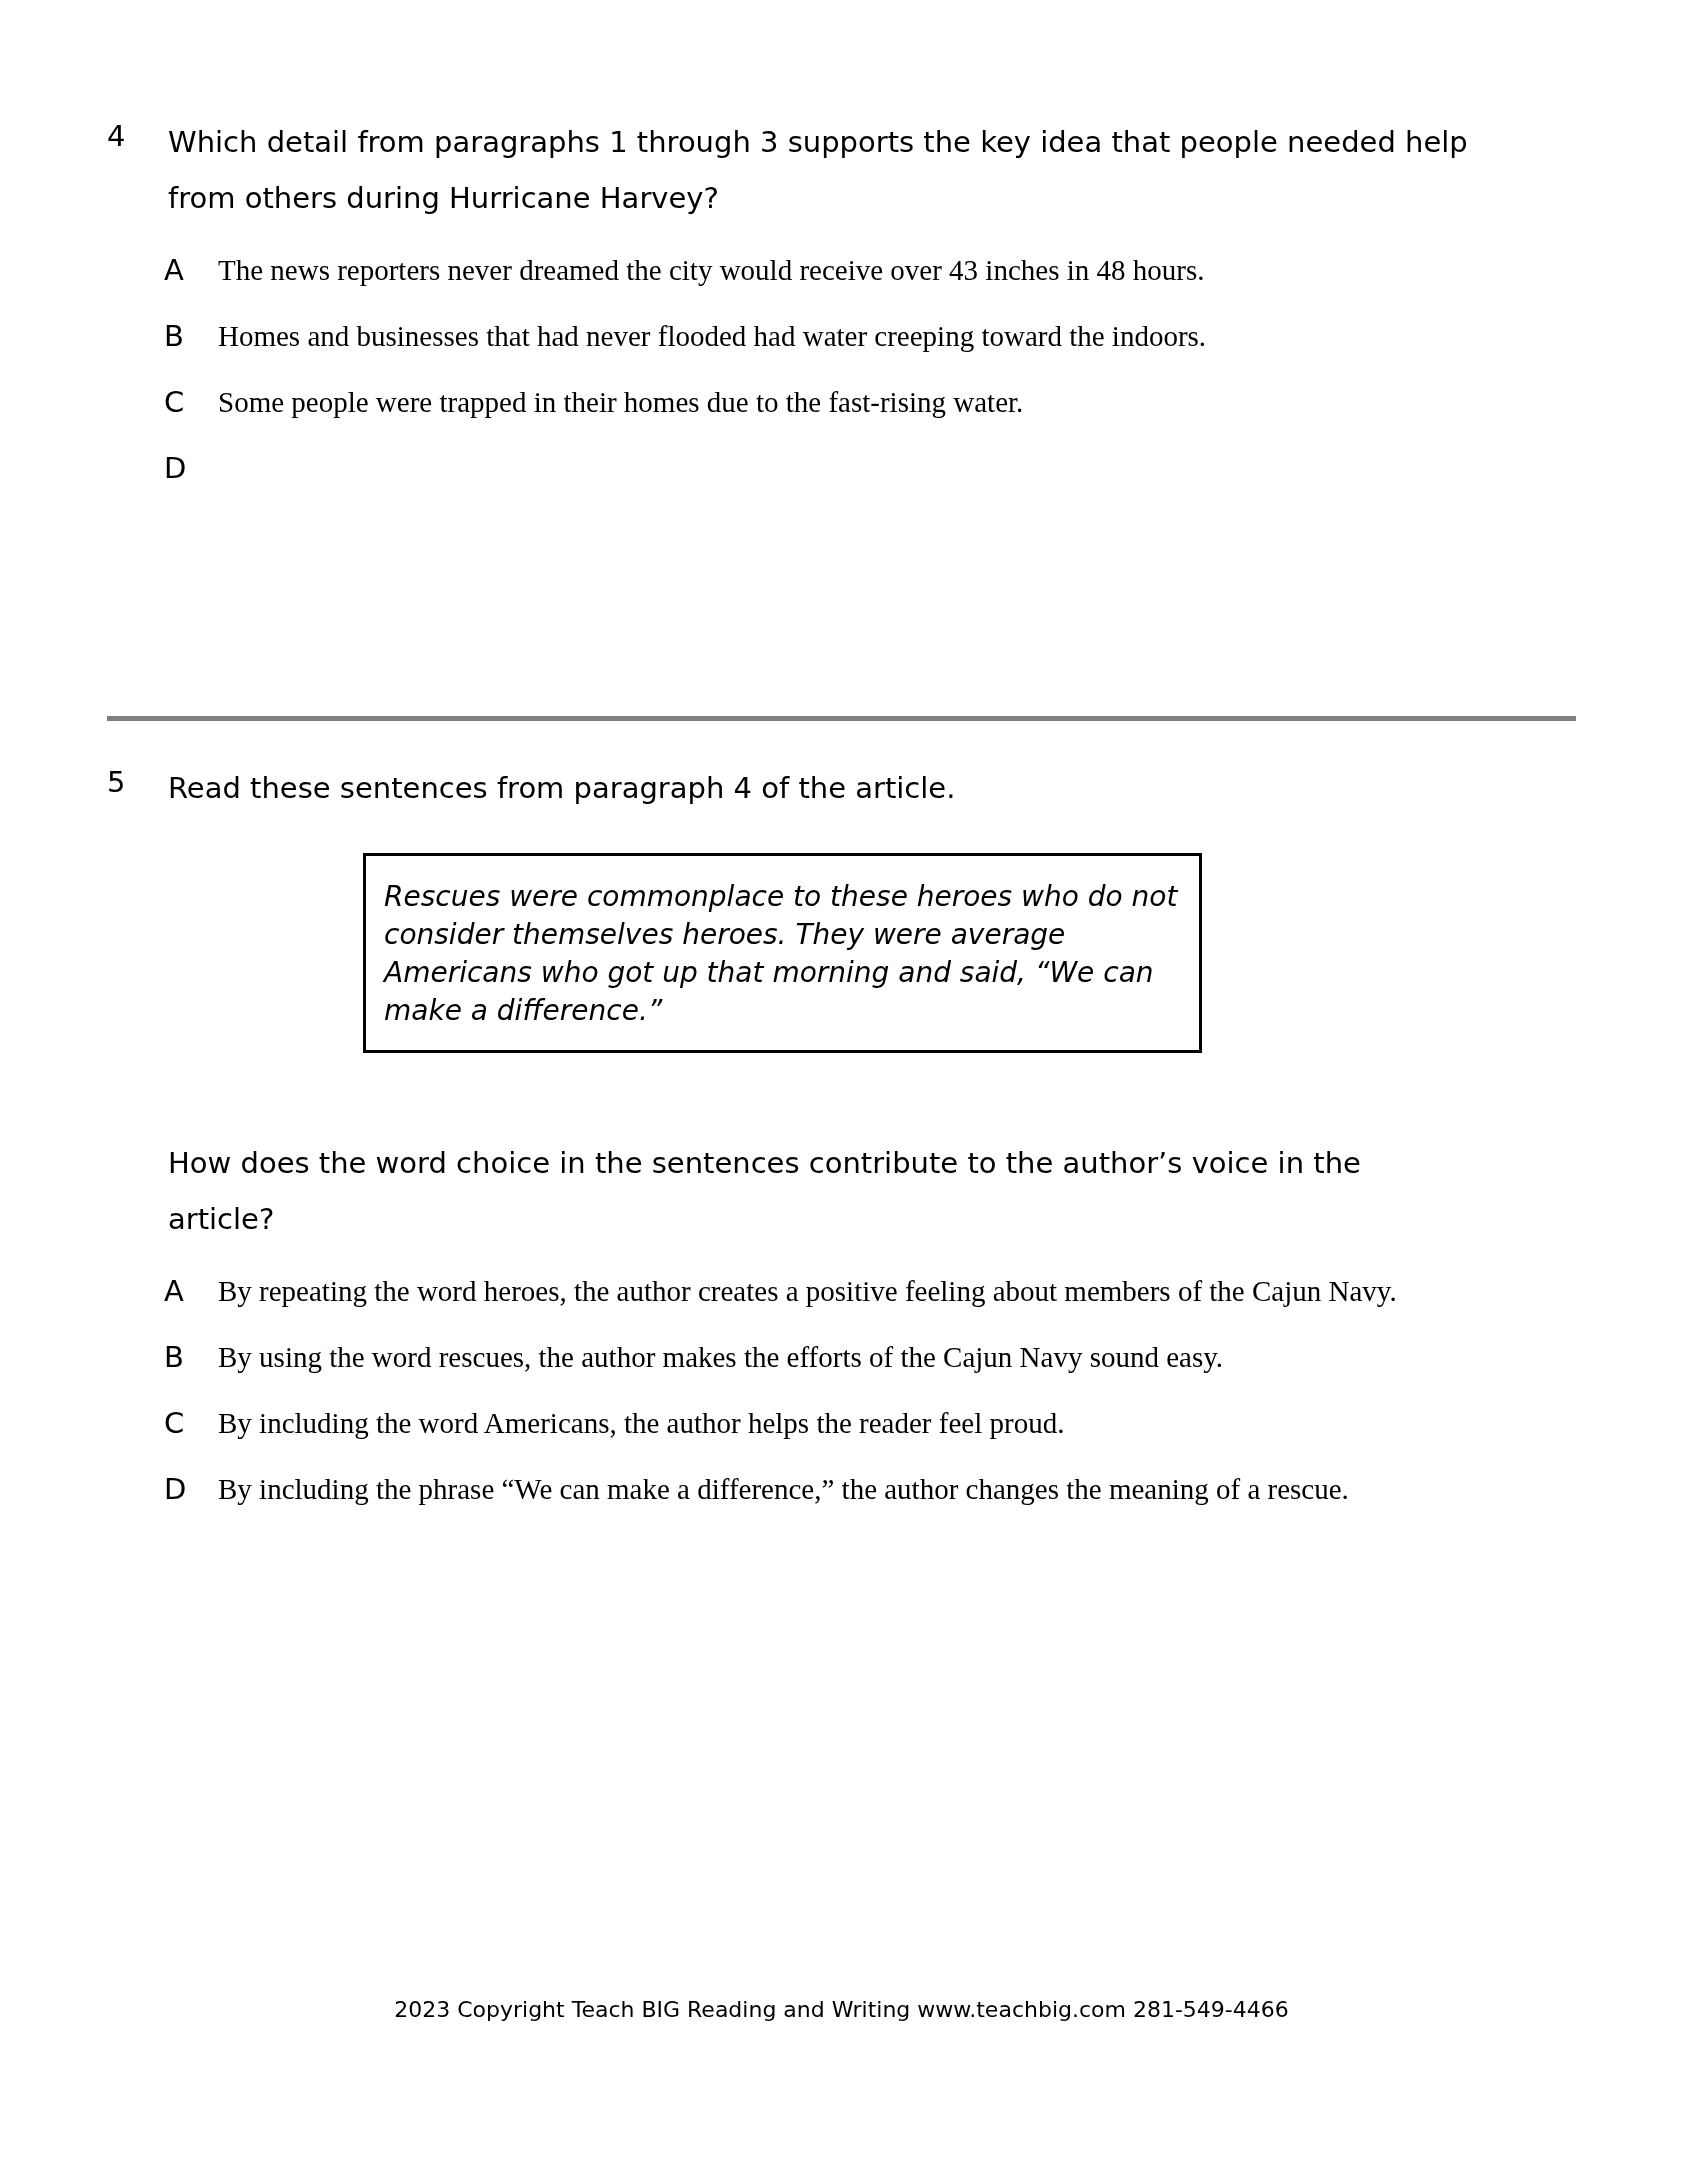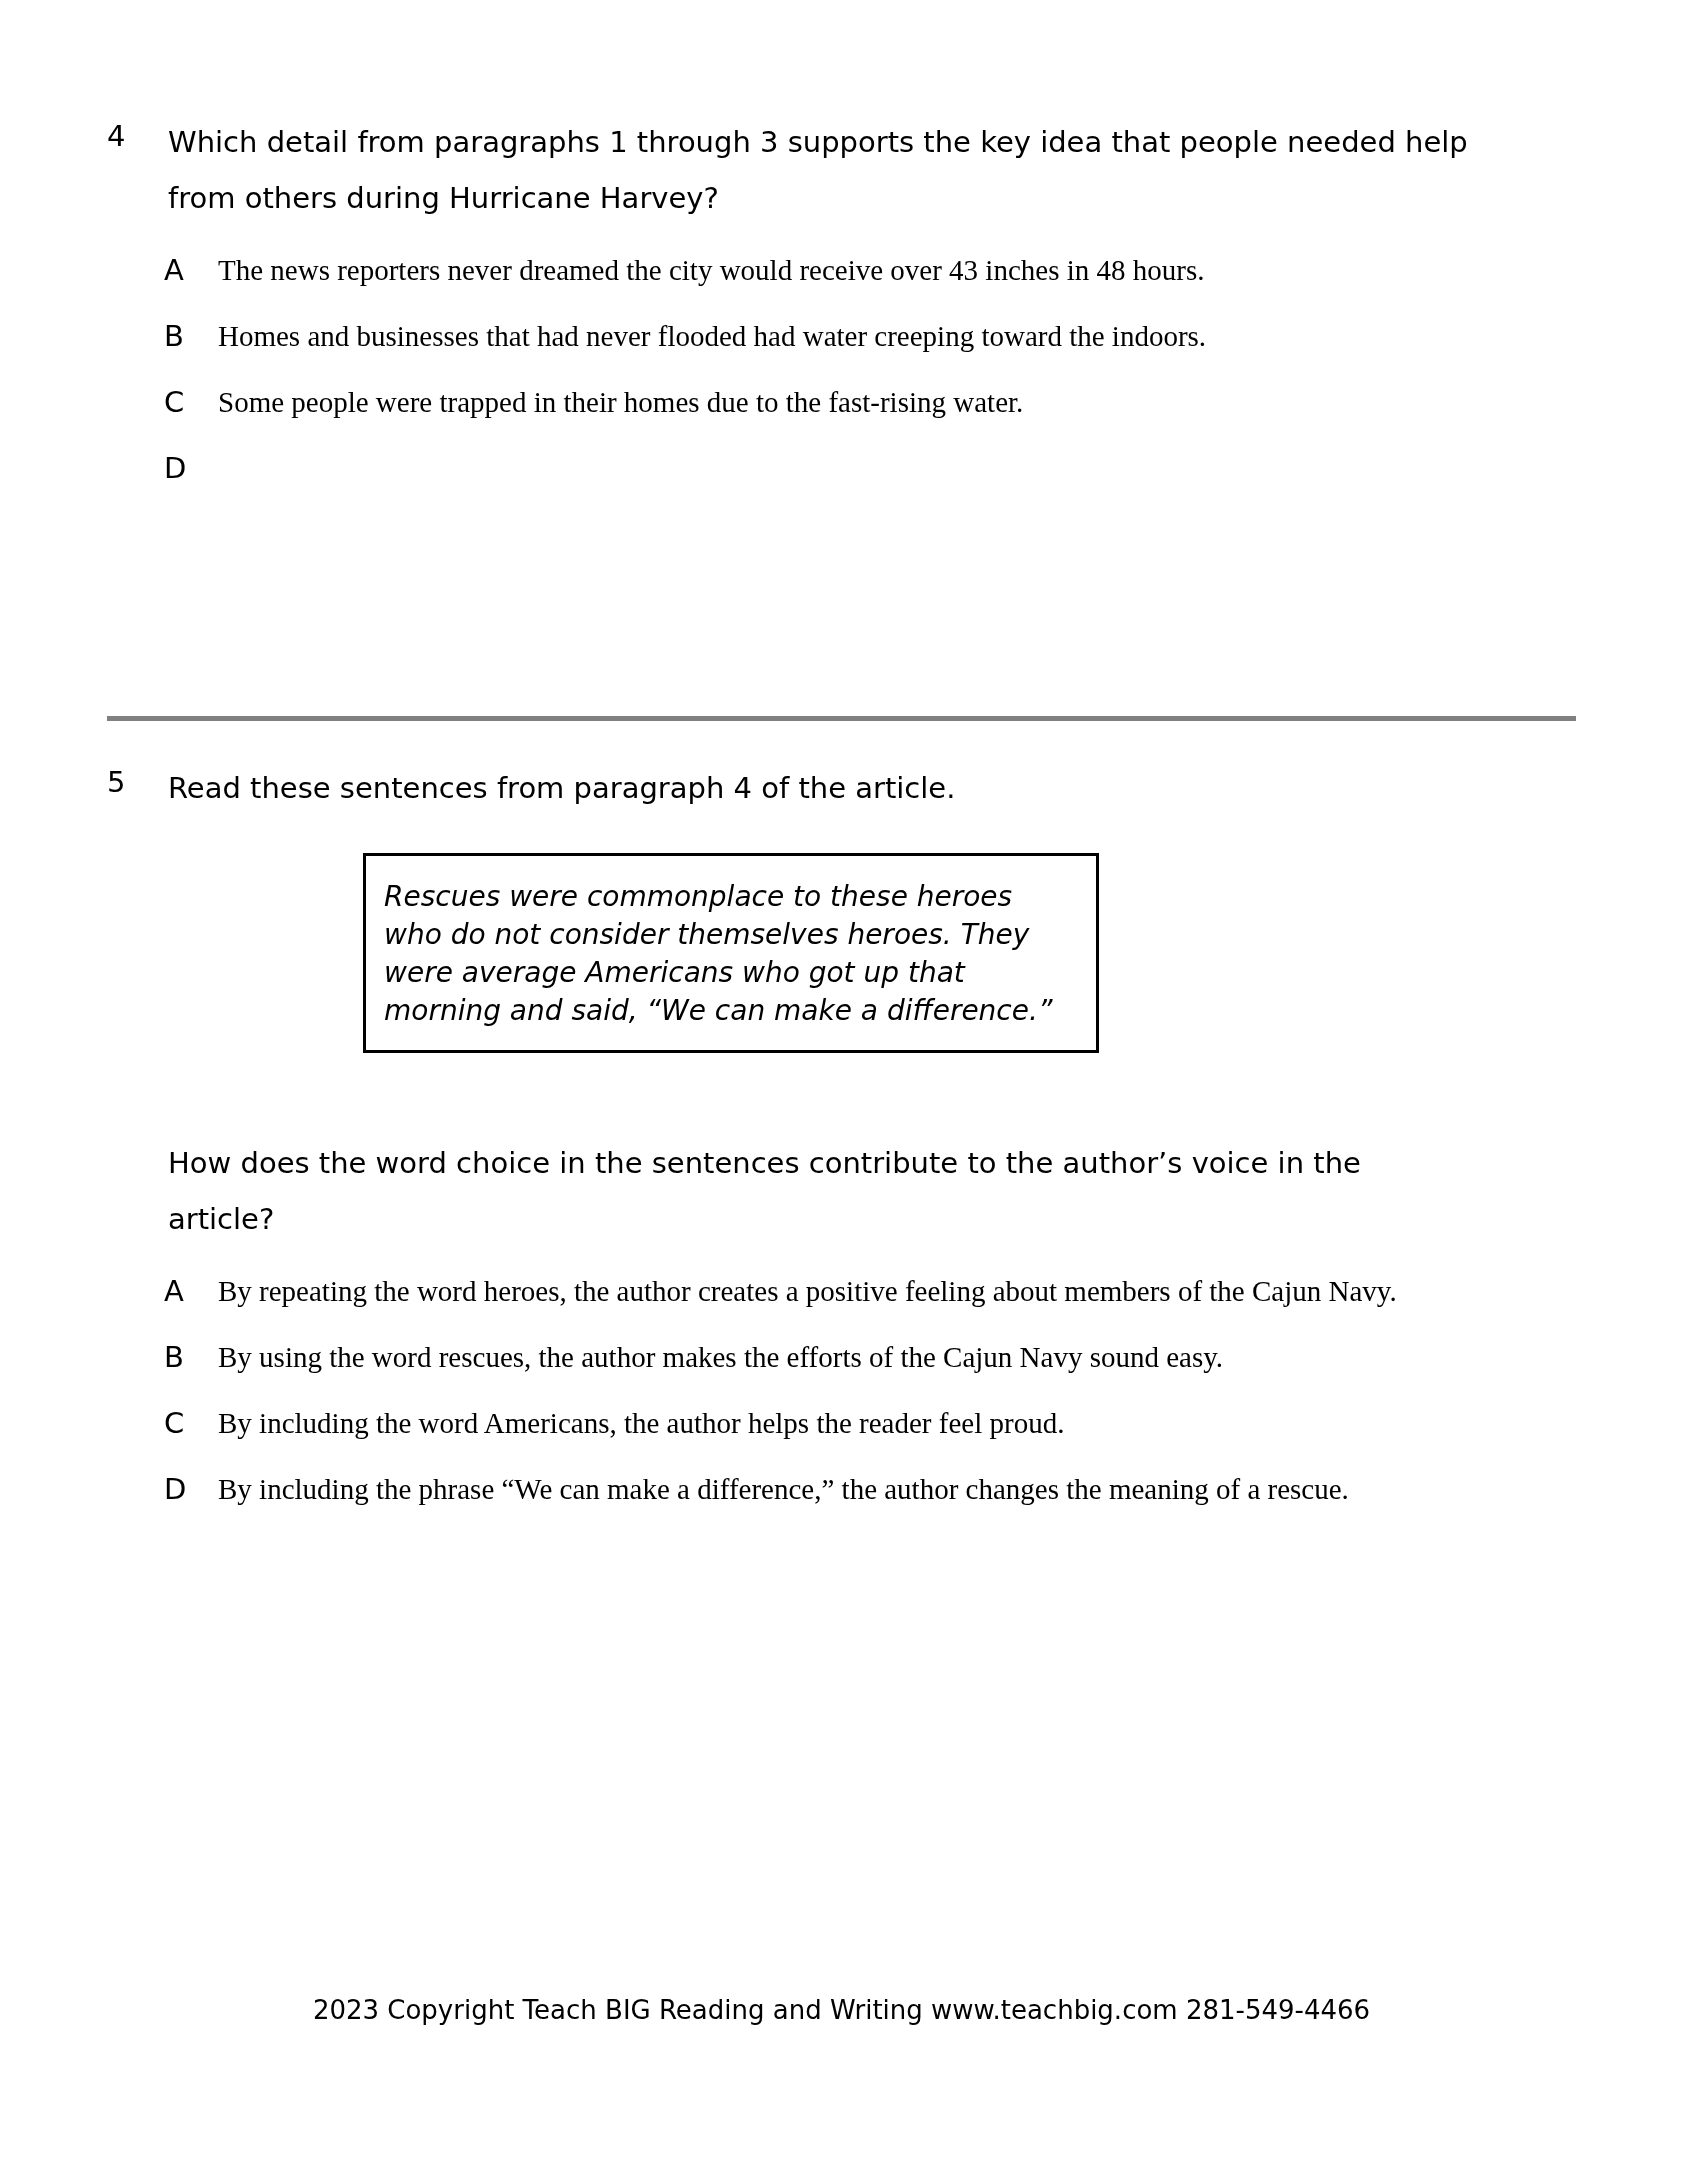--- a/index.html
+++ b/index.html
@@ -90,41 +90,41 @@
     left: 107px;
     width: 1469px;
     height: 5px;
     background: #808080;
   }
 
   
   .quote-box {
     position: absolute;
     left: 363px;
-    width: 736px;
+    width: 839px;
     box-sizing: border-box;
     border: 3px solid #000000;
     padding: 22px 18px 20px 18px;
     background: #ffffff;
   }
 
   .quote-text {
     font-size: 28px;
     line-height: 38px;
     font-style: italic;
     font-family: "DejaVu Sans", sans-serif;
   }
 
   
   .footer {
     position: absolute;
     left: 0;
     width: 1683px;
     text-align: center;
-    font-size: 26px;
+    font-size: 22px;
     line-height: 36px;
   }
 </style>
 </head>
 <body>
 
 <div class="page">
 
   <div class="question-block" style="top:114px;">
 

